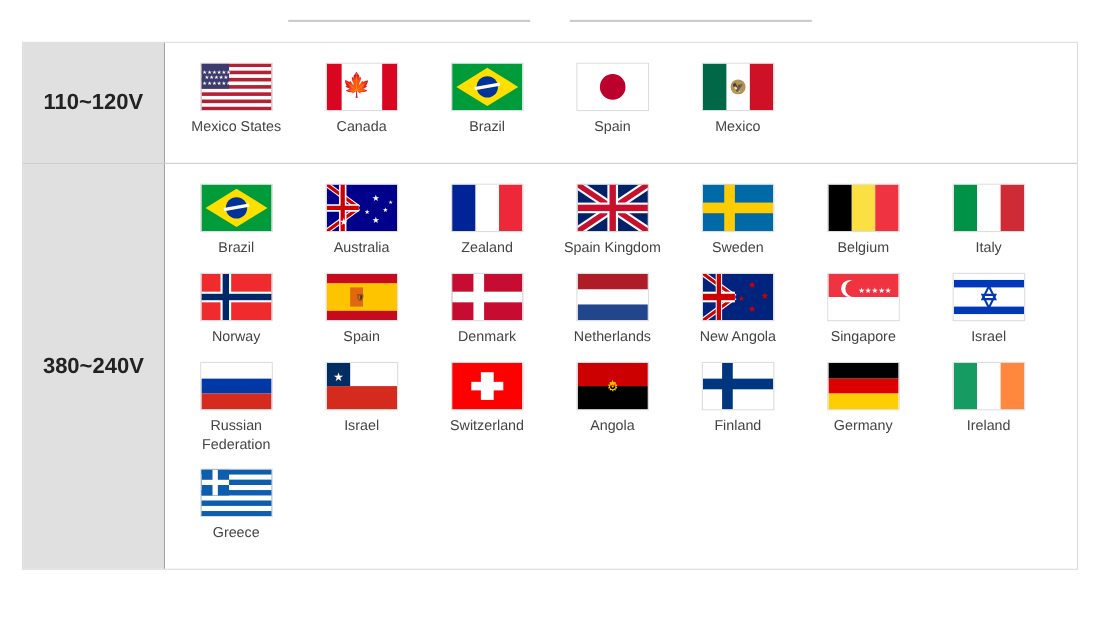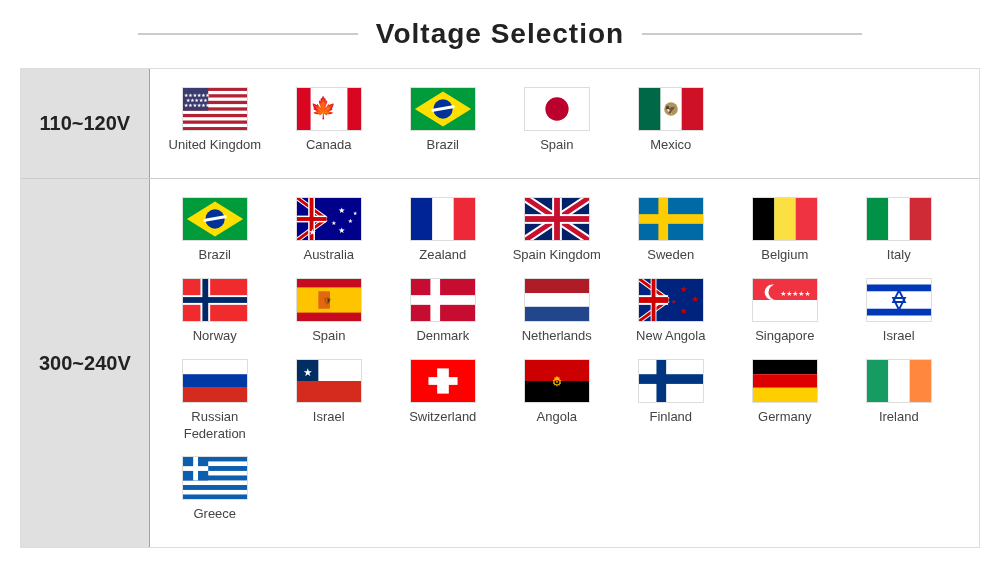--- a/index.html
+++ b/index.html
@@ -109,21 +109,20 @@
 
     
     svg { display: block; }
   </style>
 </head>
 <body>
 
 <div class="page">
   <div class="title-row">
     <div class="title-line"></div>
-    <span class="title-text">Voltage Selection</span>
     <div class="title-line"></div>
   </div>
 
   <div class="table-wrap">
     <table>
       <tbody>
 
         <tr>
           <td class="voltage-cell">110~120V</td>
           <td class="countries-cell">
@@ -139,21 +138,21 @@
                     <rect y="23.69" width="66" height="3.38" fill="white"></rect>
                     <rect y="30.46" width="66" height="3.38" fill="white"></rect>
                     <rect y="37.23" width="66" height="3.38" fill="white"></rect>
                     <rect width="26" height="23.69" fill="#3C3B6E"></rect>
 
                     <text x="1" y="10" font-size="5" fill="white">★★★★★★</text>
                     <text x="3" y="15" font-size="5" fill="white">★★★★★</text>
                     <text x="1" y="20" font-size="5" fill="white">★★★★★★</text>
                   </svg>
                 </div>
-                <span class="country-name">United Kingdom</span>
+                <span class="country-name">Mexico States</span>
               </div>
 
               <div class="country-item">
                 <div class="flag">
                   <svg width="66" height="44" viewBox="0 0 66 44">
                     <rect width="66" height="44" fill="white"></rect>
                     <rect width="14" height="44" fill="#D80621"></rect>
                     <rect x="52" width="14" height="44" fill="#D80621"></rect>
 
                     <text x="28" y="28" font-size="22" fill="#D80621" text-anchor="middle">🍁</text>
@@ -196,21 +195,21 @@
                   </svg>
                 </div>
                 <span class="country-name">Mexico</span>
               </div>
 
             </div>
           </td>
         </tr>
 
         <tr>
-          <td class="voltage-cell" style="border-bottom:none;">300~240V</td>
+          <td class="voltage-cell" style="border-bottom:none;">380~240V</td>
           <td class="countries-cell" style="border-bottom:none;">
             <div class="countries-grid">
 
               <div class="country-item">
                 <div class="flag">
                   <svg width="66" height="44" viewBox="0 0 66 44">
                     <rect width="66" height="44" fill="#009C3B"></rect>
                     <polygon points="33,4 62,22 33,40 4,22" fill="#FFDF00"></polygon>
                     <circle cx="33" cy="22" r="10" fill="#003399"></circle>
                     <rect x="21" y="20" width="24" height="3" fill="white" transform="rotate(-10,33,21.5)"></rect>

